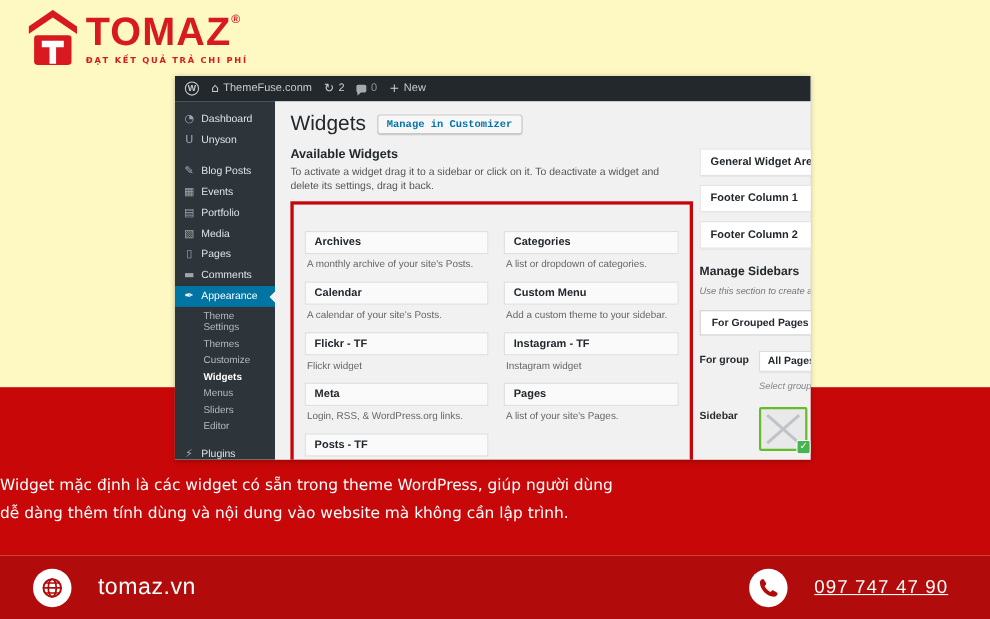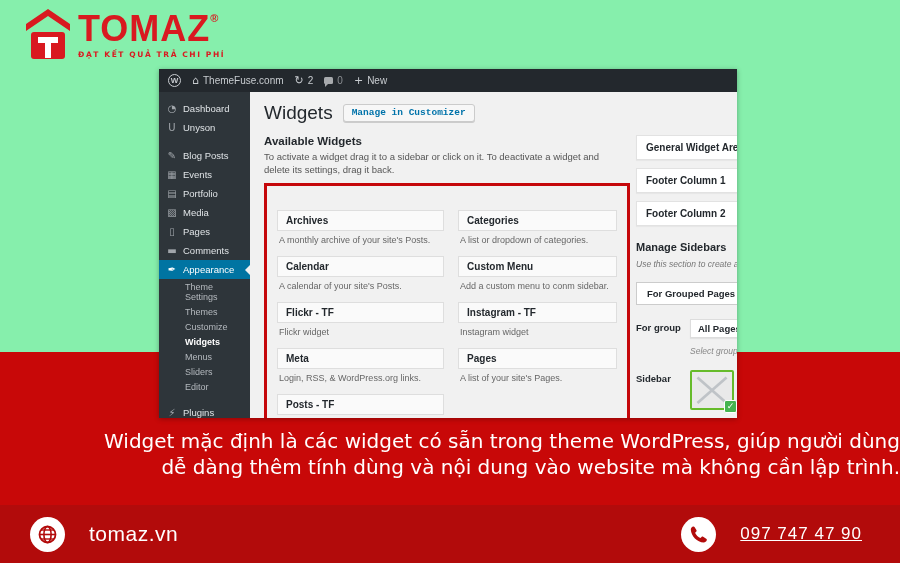--- a/index.html
+++ b/index.html
@@ -1,31 +1,31 @@
 <!DOCTYPE html>
 <html><head>
 <meta charset="utf-8">
 <style>
   * { margin:0; padding:0; box-sizing:border-box; }
   html,body { width:900px; height:563px; }
   body { font-family:"Liberation Sans",sans-serif; background:#fff; position:relative; overflow:hidden; }
-  .stage { position:absolute; inset:0; width:900px; height:510px; background:#86efac; }
+  .stage { position:absolute; inset:0; width:900px; height:510px; background:#fef9c3; }
 
   
   .logo { position:absolute; left:26px; top:9px; display:flex; align-items:center; gap:8px; z-index:5; }
   .logo-text-wrap { display:flex; flex-direction:column; }
   .logo-name-row { display:flex; align-items:flex-start; }
   .logo-name { font-size:36px; font-weight:bold; color:#d91920; letter-spacing:1px; line-height:38px; }
   .logo-reg { font-size:11px; color:#d91920; font-weight:bold; margin-top:2px; }
   .logo-tagline { font-family:"DejaVu Sans","Liberation Sans",sans-serif; font-size:7.5px; font-weight:bold; color:#d91920; letter-spacing:1.6px; margin-top:2px; white-space:nowrap; }
 
   
   .red-banner { position:absolute; left:0; top:352px; width:900px; height:153px; background:#c80808; z-index:1; }
-  .banner-text { position:absolute; left:0; top:76px; width:100%; text-align:right; color:#fff;
-    font-family:"DejaVu Sans","Liberation Sans",sans-serif; font-size:20px; line-height:26px; }
+  .banner-text { position:absolute; left:0; top:76px; width:100%; text-align:left; color:#fff;
+    font-family:"DejaVu Sans","Liberation Sans",sans-serif; font-size:14px; line-height:26px; }
   .footer-bar { position:absolute; left:0; top:505px; width:900px; height:58px; background:#b20b0b; z-index:2;
     display:flex; align-items:center; justify-content:space-between; padding:0 38px 0 30px; }
   .footer-item { display:flex; align-items:center; gap:24px; }
   .circle-ic { width:35px; height:35px; background:#fff; border-radius:50%; display:flex; align-items:center; justify-content:center; flex-shrink:0; }
   .footer-site { color:#fff; font-size:21px; letter-spacing:0.5px; }
   .footer-phone { color:#fff; font-size:17px; letter-spacing:1px;text-decoration:underline; }
 
   
   .wp-shot { position:absolute; left:159px; top:69px; width:578px; height:349px; background:#f1f1f1;
     overflow:hidden; z-index:3; box-shadow:0 1px 5px rgba(0,0,0,.3); }
@@ -201,21 +201,21 @@
               <div class="wcard">
                 <div class="wbar">Categories</div>
                 <div class="wdesc">A list or dropdown of categories.</div>
               </div>
               <div class="wcard">
                 <div class="wbar">Calendar</div>
                 <div class="wdesc">A calendar of your site's Posts.</div>
               </div>
               <div class="wcard">
                 <div class="wbar">Custom Menu</div>
-                <div class="wdesc">Add a custom menu to conm sidebar.</div>
+                <div class="wdesc">Add a custom theme to your sidebar.</div>
               </div>
               <div class="wcard">
                 <div class="wbar">Flickr - TF</div>
                 <div class="wdesc">Flickr widget</div>
               </div>
               <div class="wcard">
                 <div class="wbar">Instagram - TF</div>
                 <div class="wdesc">Instagram widget</div>
               </div>
               <div class="wcard">

